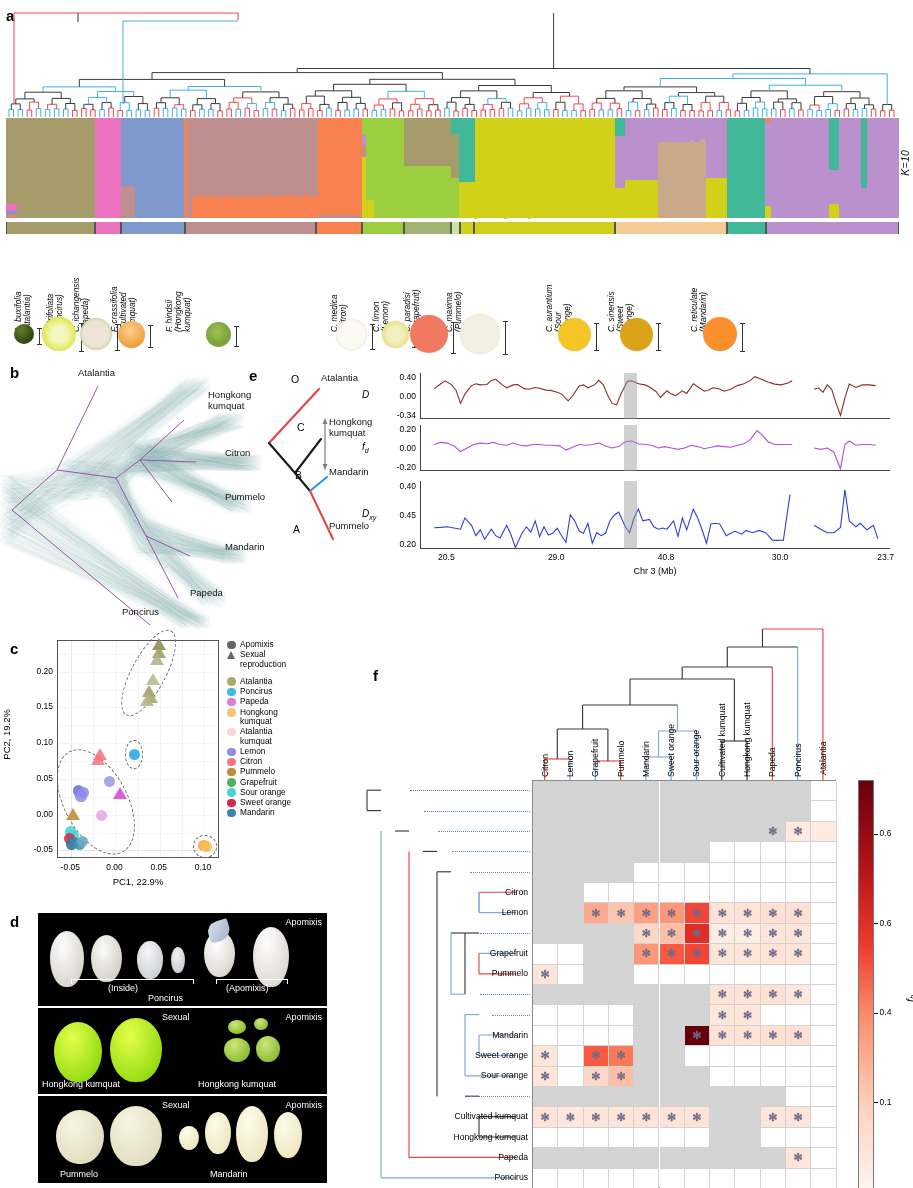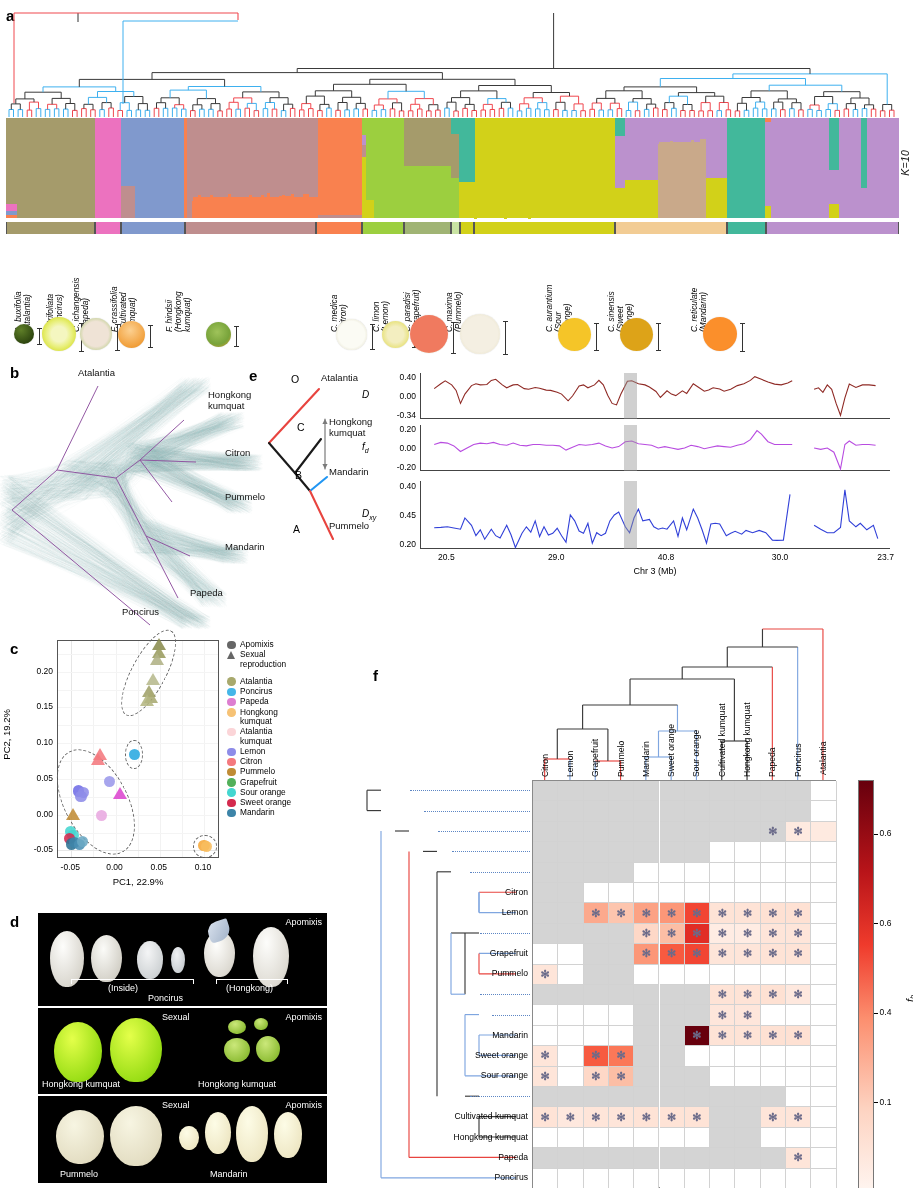--- a/index.html
+++ b/index.html
@@ -1375,21 +1375,21 @@
           <div class="seed" style="left: 53px; top: 22px; width: 31px; height: 47px; background: radial-gradient(at 40% 30%, rgb(251, 251, 248), rgb(210, 207, 198) 75%, rgb(179, 175, 164));"></div>
           <div class="seed" style="left: 99px; top: 28px; width: 26px; height: 38px; background: radial-gradient(at 42% 30%, rgb(244, 245, 246), rgb(204, 208, 210) 78%, rgb(174, 179, 182));"></div>
           <div class="seed" style="left: 133px; top: 34px; width: 14px; height: 26px; background: radial-gradient(at 42% 30%, rgb(240, 242, 244), rgb(199, 204, 208) 78%, rgb(171, 176, 180));"></div>
           <div class="seed" style="left: 166px; top: 18px; width: 31px; height: 46px; background: radial-gradient(at 40% 30%, rgb(254, 254, 252), rgb(220, 217, 209) 72%, rgb(186, 182, 173));"></div>
           <div class="seed" style="left: 215px; top: 14px; width: 36px; height: 60px; background: radial-gradient(at 38% 26%, rgb(253, 253, 251), rgb(222, 219, 211) 72%, rgb(188, 184, 175));"></div>
           <div class="seed" style="left: 170px; top: 8px; width: 22px; height: 20px; background: linear-gradient(135deg, rgb(219, 227, 239), rgb(159, 176, 198)); border-radius: 50% 10% 60% 20%; transform: rotate(-18deg);"></div>
           <div class="d-brace" style="left: 33px; top: 66px; width: 123px;"></div>
           <div class="d-brace" style="left: 178px; top: 66px; width: 72px;"></div>
           <div class="d-cap" style="right: 5px; top: 4px;">Apomixis</div>
           <div class="d-cap" style="left: 70px; top: 70px;">(Inside)</div>
-          <div class="d-cap" style="left: 188px; top: 70px;">(Hongkong)</div>
+          <div class="d-cap" style="left: 188px; top: 70px;">(Apomixis)</div>
           <div class="d-cap" style="left: 110px; top: 80px;">Poncirus</div>
         </div>
         <div class="d-box" style="left: 38px; top: 103px; width: 289px; height: 86px;">
           <div class="seed" style="left: 16px; top: 14px; width: 48px; height: 60px; background: radial-gradient(at 38% 28%, rgb(228, 255, 74), rgb(154, 222, 22) 70%, rgb(121, 192, 16));"></div>
           <div class="seed" style="left: 72px; top: 10px; width: 52px; height: 64px; background: radial-gradient(at 38% 28%, rgb(228, 255, 74), rgb(154, 222, 22) 70%, rgb(121, 192, 16));"></div>
           <div class="seed" style="left: 190px; top: 12px; width: 18px; height: 14px; background: radial-gradient(at 40% 30%, rgb(203, 232, 122), rgb(140, 188, 51) 75%, rgb(111, 160, 32));"></div>
           <div class="seed" style="left: 216px; top: 10px; width: 14px; height: 12px; background: radial-gradient(at 40% 30%, rgb(203, 232, 122), rgb(140, 188, 51) 75%, rgb(111, 160, 32));"></div>
           <div class="seed" style="left: 186px; top: 30px; width: 26px; height: 24px; background: radial-gradient(at 40% 30%, rgb(203, 232, 122), rgb(140, 188, 51) 75%, rgb(111, 160, 32));"></div>
           <div class="seed" style="left: 218px; top: 28px; width: 24px; height: 26px; background: radial-gradient(at 40% 30%, rgb(203, 232, 122), rgb(140, 188, 51) 75%, rgb(111, 160, 32));"></div>
           <div class="d-cap" style="left: 124px; top: 4px;">Sexual</div>

